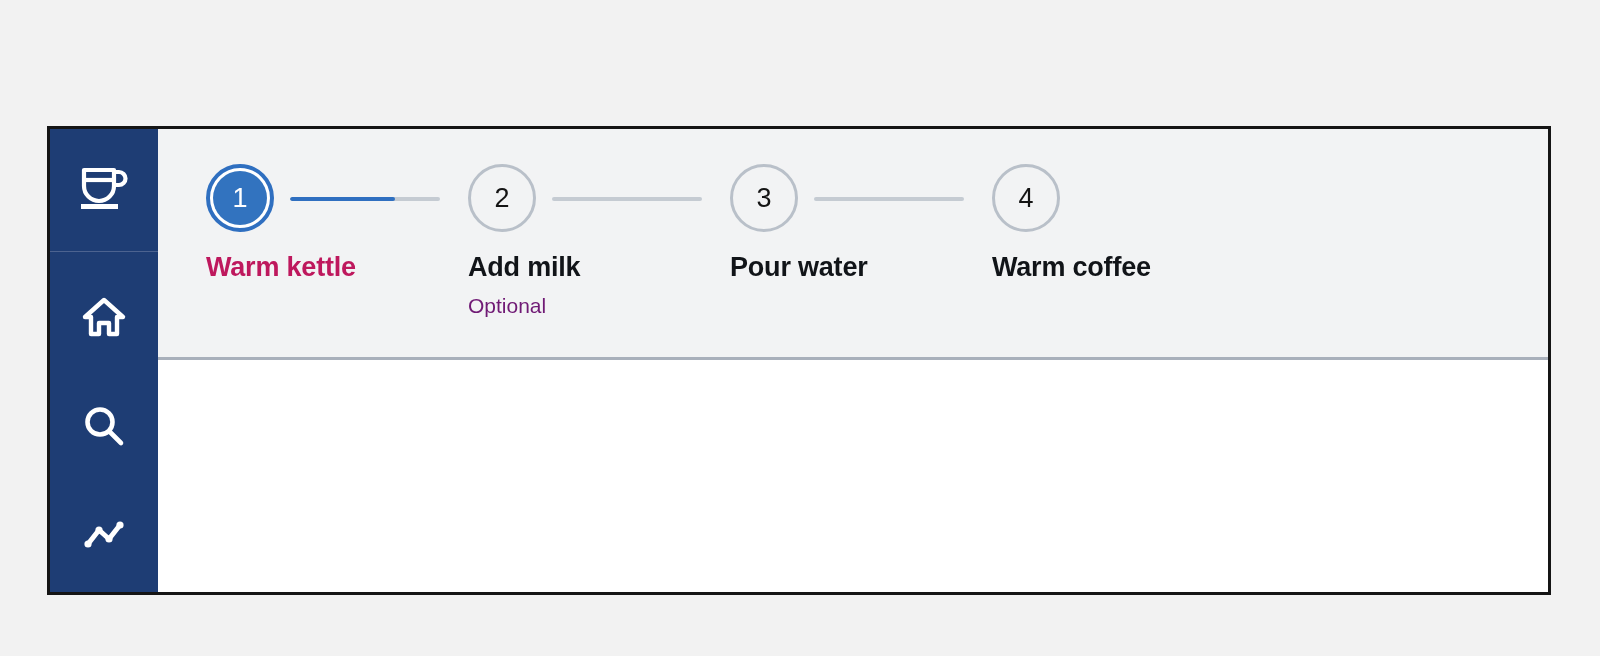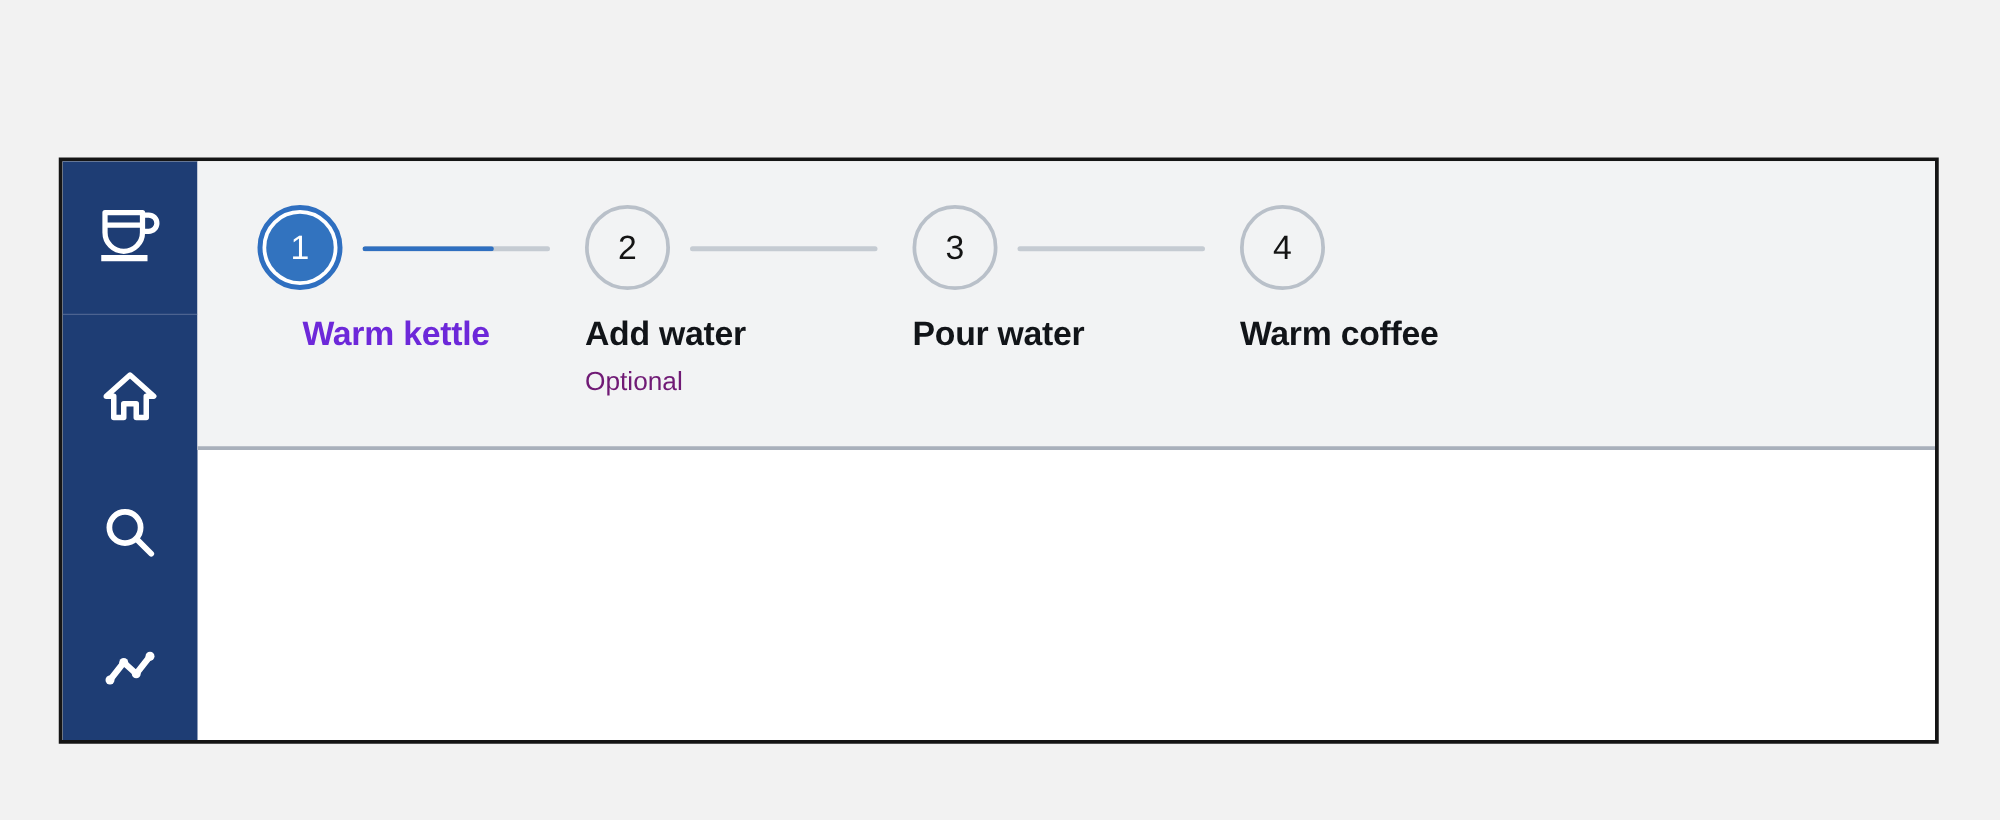--- a/index.html
+++ b/index.html
@@ -159,21 +159,21 @@
     border-radius: 2px;
   }
   .step-label {
     margin-top: 18px;
     font-size: 27px;
     font-weight: bold;
     color: #111418;
     white-space: nowrap;
     letter-spacing: -0.2px;
   }
-  .step-label.current { color: #6d28d9; margin-left: 36px; }
+  .step-label.current { color: #be185d; }
   .step-caption {
     margin-top: 11px;
     font-size: 21px;
     color: #701a75;
     white-space: nowrap;
   }
 </style>
 </head>
 <body>
 
@@ -249,21 +249,21 @@
           <div class="step-label current">Warm kettle</div>
         </div>
 
         <div class="step" style="left:262px;">
           <div class="step-marker-row">
             <div class="step-circle inactive">
               <span>2</span>
             </div>
             <div class="connector"></div>
           </div>
-          <div class="step-label">Add water</div>
+          <div class="step-label">Add milk</div>
           <div class="step-caption">Optional</div>
         </div>
 
         <div class="step" style="left:524px;">
           <div class="step-marker-row">
             <div class="step-circle inactive">
               <span>3</span>
             </div>
             <div class="connector"></div>
           </div>

